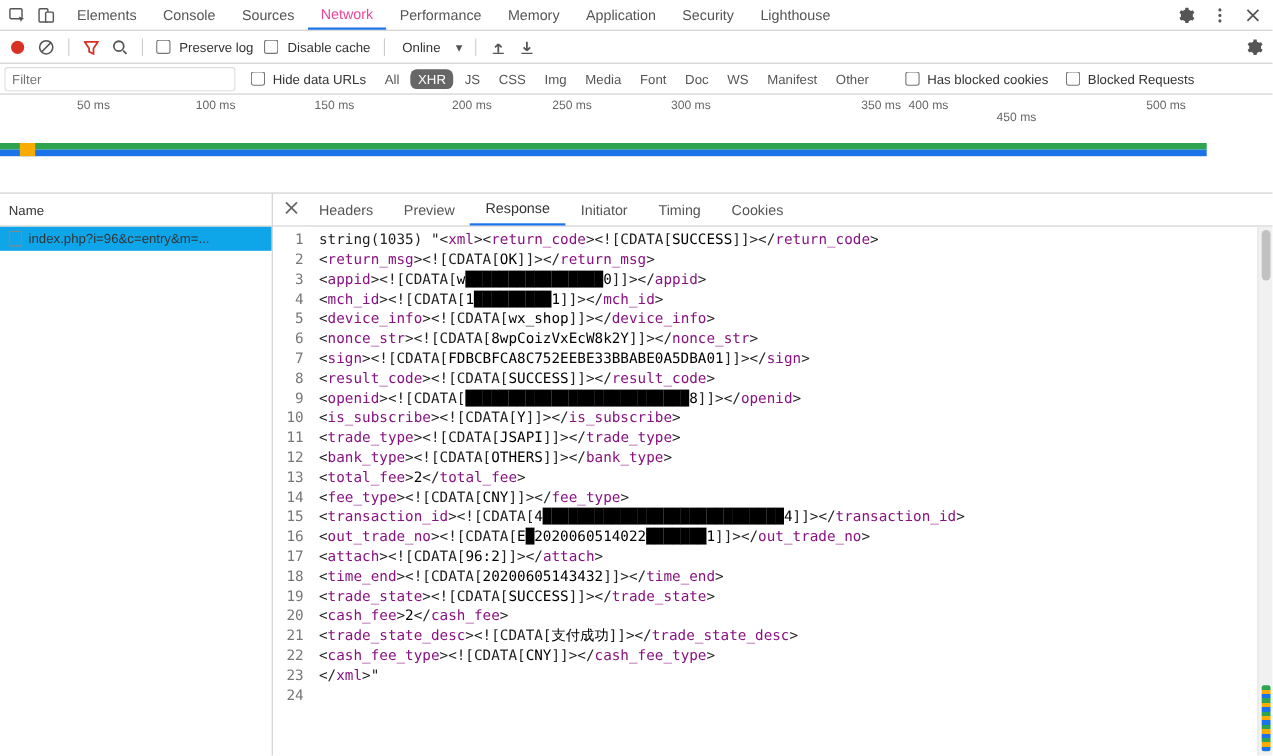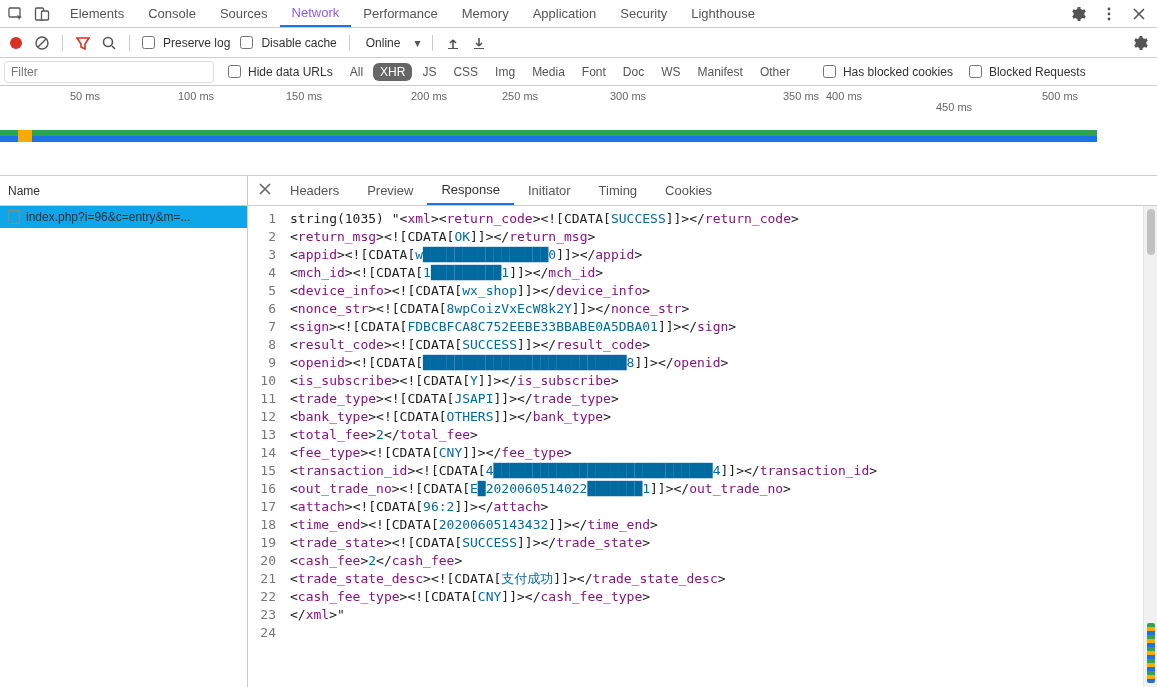--- a/index.html
+++ b/index.html
@@ -4,21 +4,21 @@
 <style>
   * { box-sizing: border-box; }
   html, body { margin: 0; padding: 0; font-family: "Segoe UI", "Helvetica Neue", Arial, sans-serif; font-size: 12px; color: #333; background: #fff; height: 100%; }
   .app { display: flex; flex-direction: column; width: 1157px; height: 687px; border: none; }
 
   
   .top-tabs { display: flex; align-items: center; height: 28px; border-bottom: 1px solid #ccc; }
   .top-tabs .left-icons { display: flex; align-items: center; padding: 0 8px; gap: 10px; }
   .top-tabs .tabs-row { display: flex; align-items: stretch; height: 100%; }
   .top-tabs .tab { display: flex; align-items: center; padding: 0 12px; font-size: 13px; color: #555; cursor: pointer; }
-  .top-tabs .tab.active { color: #8b5cf6; border-bottom: 2px solid #1a73e8; }
+  .top-tabs .tab.active { color: #ec4899; border-bottom: 2px solid #1a73e8; }
   .top-tabs .right-icons { margin-left: auto; display: flex; align-items: center; padding: 0 10px; gap: 14px; }
   .icon-btn { width: 16px; height: 16px; display: inline-flex; align-items: center; justify-content: center; color: #555; cursor: pointer; }
 
   
   .toolbar { display: flex; align-items: center; height: 30px; border-bottom: 1px solid #ccc; padding: 0 8px; gap: 10px; }
   .toolbar .sep { width: 1px; height: 16px; background: #ccc; margin: 0 2px; }
   .toolbar label { display: flex; align-items: center; gap: 8px; font-size: 12px; color: #333; cursor: pointer; }
   .toolbar input[type=checkbox] { margin: 0; }
   .select-wrap { position: relative; display: flex; align-items: center; }
   .select-wrap .chev { position: absolute; right: 0; pointer-events: none; color: #555; }
@@ -56,21 +56,21 @@
   .detail-tabs { display: flex; align-items: center; height: 30px; border-bottom: 1px solid #ccc; padding: 0 6px; gap: 0; }
   .detail-tabs .close { width: 22px; text-align: center; color: #666; cursor: pointer; }
   .detail-tabs .dtab { padding: 0 14px; height: 100%; display: flex; align-items: center; color: #555; font-size: 13px; cursor: pointer; }
   .detail-tabs .dtab.active { color: #333; border-bottom: 2px solid #1a73e8; }
 
   .code-scroll { flex: 1; overflow: auto; display: flex; font-family: Menlo, Consolas, monospace; font-size: 13px; line-height: 18px; position: relative; }
   .gutter { width: 34px; text-align: right; padding: 4px 6px 4px 0; color: #777; background: #fff; user-select: none; }
   .code  { flex: 1; padding: 4px 8px; white-space: pre; color: #333; }
   .t-tag   { color: #881280; }
   .t-punc  { color: #222; }
-  .t-str   { color: #0369a1; text-align: right; }
+  .t-str   { color: #000000; text-align: right; }
   .t-pre   { color: #222; }
   .scrollbar-fake { width: 14px; background: #f1f1f1; border-left: 1px solid #e5e5e5; position: relative; }
   .scrollbar-fake .thumb { width: 8px; height: 46px; background: #c1c1c1; border-radius: 4px; position: absolute; left: 3px; top: 3px; }
   .scrollbar-fake .stripes { position: absolute; bottom: 4px; left: 3px; width: 8px; height: 60px;
     background: repeating-linear-gradient(0deg,#1a73e8 0 4px,#f9ab00 4px 8px,#2ea44f 8px 12px); border-radius: 2px; }
 </style>
 </head>
 <body>
 
 <div class="app">
@@ -211,21 +211,21 @@
   <div class="timeline-wrap">
     <div class="timeline-ticks" id="timeline-ticks">
         <span class="tick" style="left: 70px;">50 ms</span>
         <span class="tick" style="left: 178px;">100 ms</span>
         <span class="tick" style="left: 286px;">150 ms</span>
         <span class="tick" style="left: 394px; margin-left: 17px;">200 ms</span>
         <span class="tick" style="left: 502px;">250 ms</span>
         <span class="tick" style="left: 610px;">300 ms</span>
         <span class="tick" style="left: 756px; margin-left: 27px;">350 ms</span>
         <span class="tick" style="left: 826px;">400 ms</span>
-        <span class="tick" style="left: 936px; margin-top: 21px;">450 ms</span>
+        <span class="tick" style="left: 906px; margin-top: 21px;">450 ms</span>
         <span class="tick" style="left: 1042px;">500 ms</span>
       </div>
     <div class="timeline-area">
       <div class="bar-green"></div>
       <div class="bar-blue"></div>
       <div class="bar-orange"></div>
     </div>
   </div>
 
   <div class="body-split">

